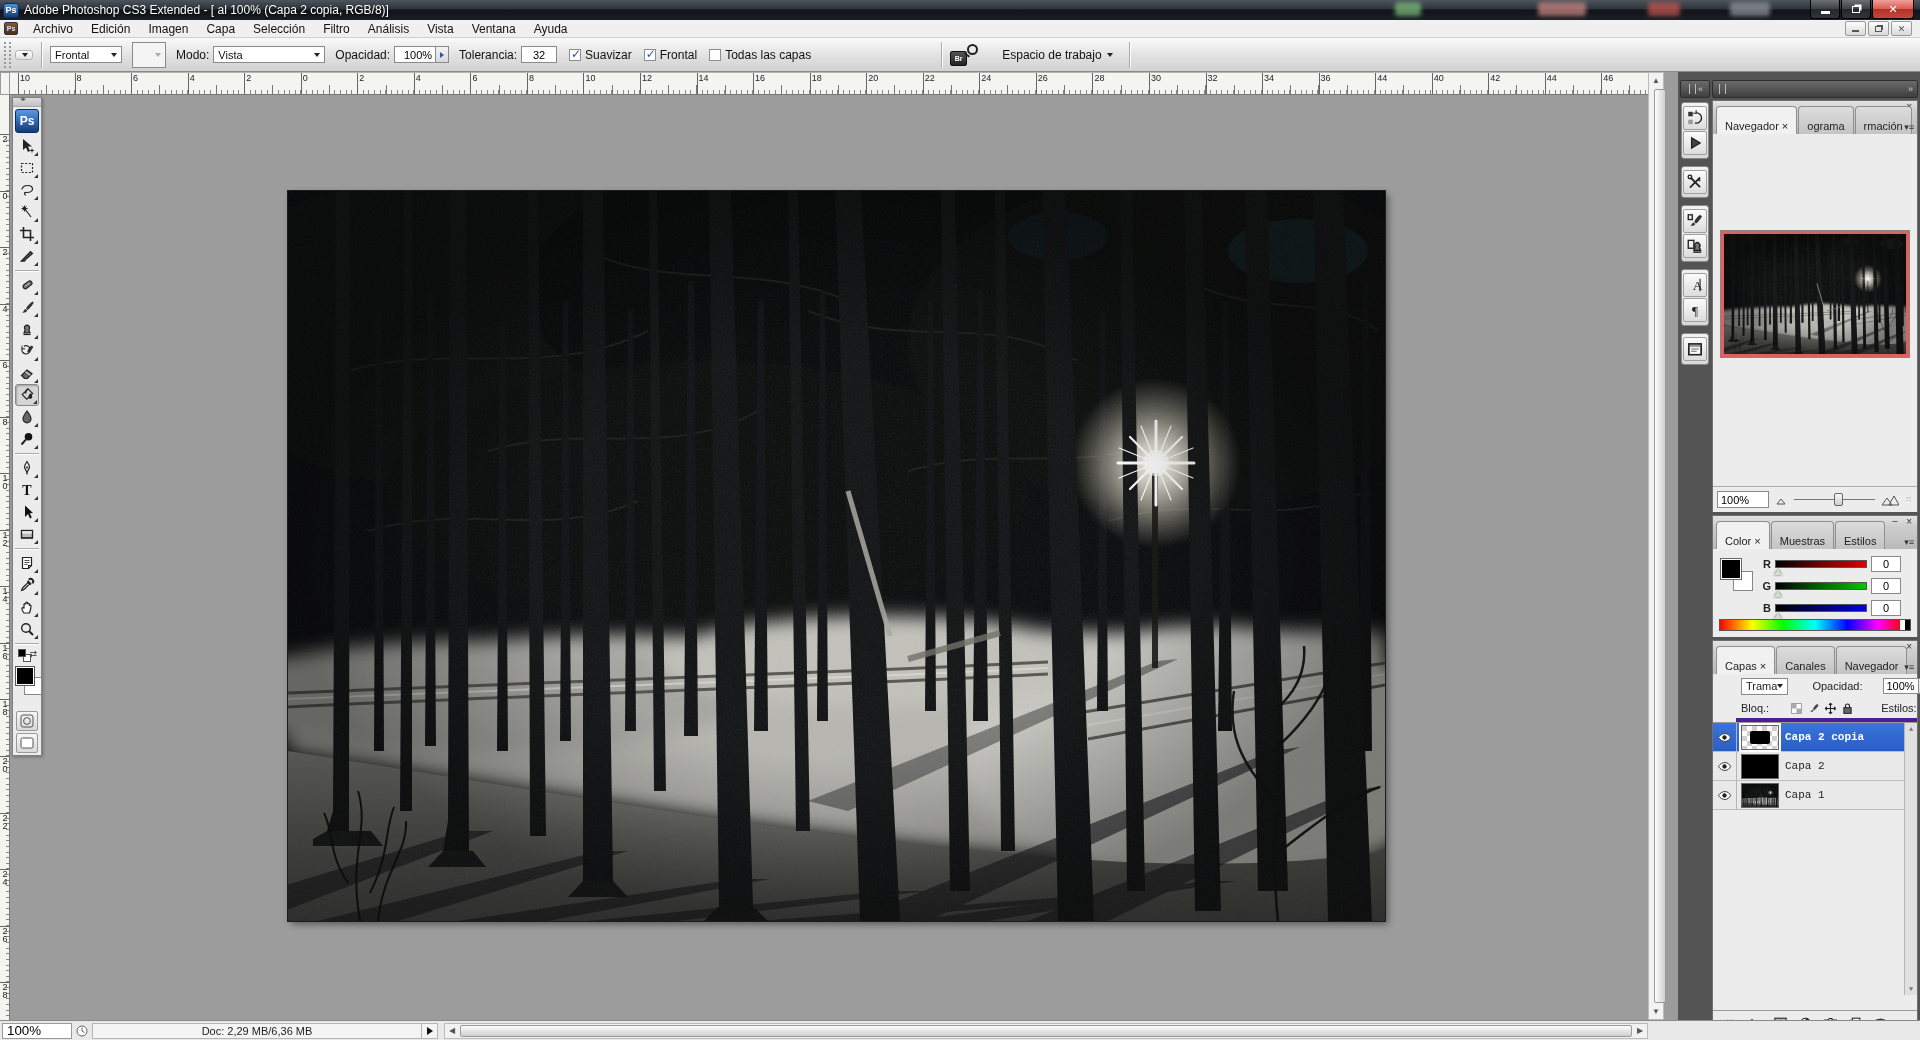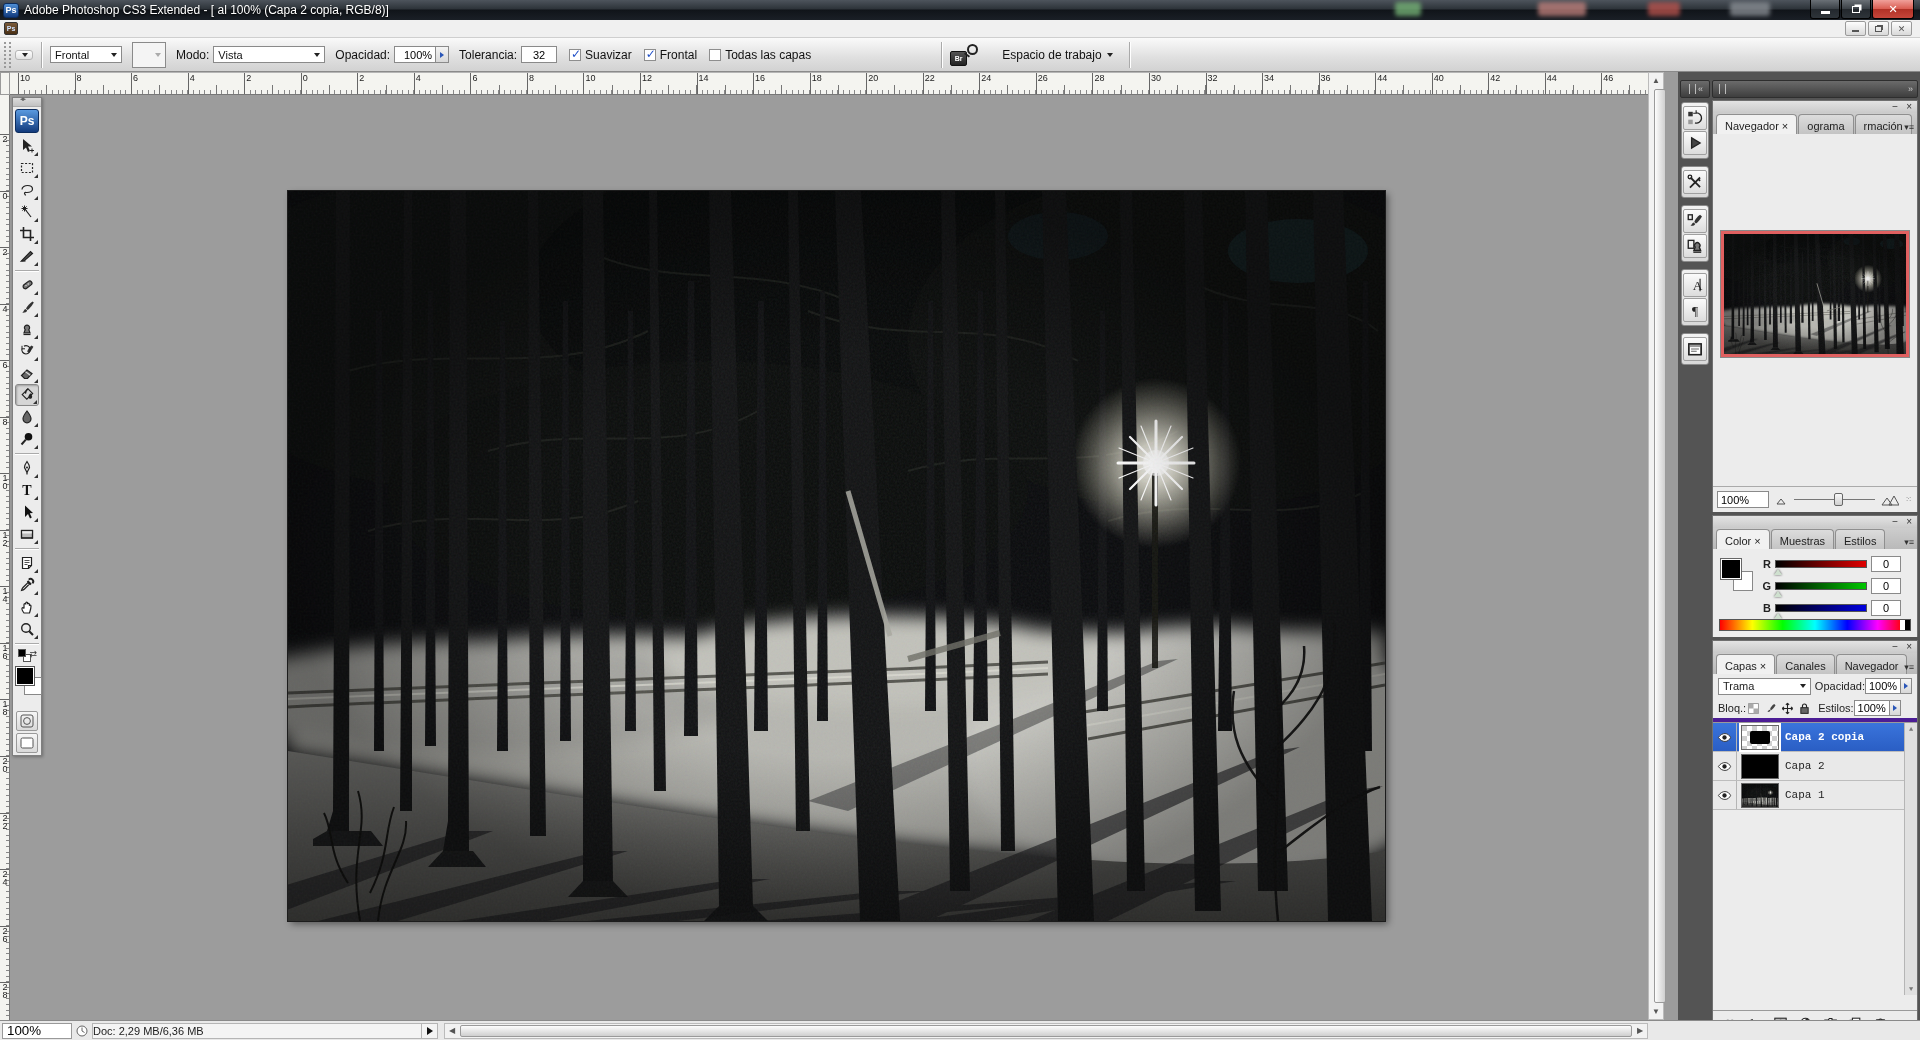--- a/index.html
+++ b/index.html
@@ -128,21 +128,21 @@
   .strip { position:absolute; left:2px; top:30px; width:30px; display:flex; flex-direction:column; align-items:center; }
   .strip-group { background:linear-gradient(#f2f2f2,#d8d8d8); border:1px solid #8a8a8a; border-radius:3px; margin-bottom:7px; padding:2px 0; width:28px; }
   .strip-btn { width:24px; height:24px; margin:1px auto; border:1px solid #9f9f9f; border-radius:2px;
     background:linear-gradient(#fbfbfb,#dcdcdc); display:flex; align-items:center; justify-content:center; }
 
   .panel { position:absolute; left:34px; width:206px; background:#ececec; border:1px solid #6f6f6f; }
   .panel-head { height:12px; background:linear-gradient(#e3e3e3,#cacaca); display:flex; justify-content:flex-end;
     align-items:center; gap:8px; padding:0 5px; color:#444; font-size:10px; line-height:8px; }
   .ph-glyph { font-size:10px; color:#333; }
   .tabs { height:21px; background:linear-gradient(#cdcdcd,#b9b9b9); display:flex; align-items:flex-end; padding-left:3px; position:relative; }
-  .tab { font-size:11px; color:#222; padding:5px 8px 2px; border:1px solid #8f8f8f; border-bottom:none;
+  .tab { font-size:11px; color:#222; padding:13px 8px 2px; border:1px solid #8f8f8f; border-bottom:none;
     border-radius:4px 4px 0 0; background:linear-gradient(#dcdcdc,#c4c4c4); margin-right:1px; white-space:nowrap; overflow:hidden; }
   .tab.active { background:#f1f1f1; position:relative; z-index:2; }
   .panel-menu { position:absolute; right:3px; bottom:2px; color:#333; font-size:9px; }
   .panel-body { background:#ececec; position:relative; }
 
   
   .nav-thumb { position:absolute; left:8px; top:97px; width:188px; height:126px; background:#111; border:3px solid #e06060; box-shadow:0 0 0 1px #888; }
   .nav-thumb svg { display:block; }
   .nav-footer { position:absolute; left:0; bottom:0; width:100%; height:26px; border-top:1px solid #aaa;
     display:flex; align-items:center; padding:0 4px; gap:6px; }
@@ -161,21 +161,21 @@
   .chan-bar { width:92px; height:8px; border:1px solid #555; position:relative; }
   .chan-bar::after { content:""; position:absolute; left:-2px; bottom:-8px; width:0; height:0;
     border-left:4px solid transparent; border-right:4px solid transparent; border-bottom:6px solid #cfe0cf; filter:drop-shadow(0 0 1px #555); }
   .chan-val { width:30px; height:16px; background:#fff; border:1px solid #8a8a8a; font-size:11px; text-align:center; }
   .spectrum { position:absolute; left:6px; bottom:6px; width:192px; height:12px; border:1px solid #555;
     background:linear-gradient(90deg,#f00,#ff0 17%,#0f0 33%,#0ff 50%,#00f 67%,#f0f 83%,#f00 96%); }
   .spectrum::after { content:""; position:absolute; right:0; top:0; width:10px; height:100%;
     background:linear-gradient(90deg,#fff 0 50%,#000 50%); }
 
   
-  .lp-row { display:flex; align-items:center; height:24px; padding:0 5px; gap:0; font-size:11px; color:#222; }
+  .lp-row { display:flex; align-items:center; height:24px; padding:0 5px; gap:20px; font-size:11px; color:#222;margin-left:23px; }
   .lp-select { width:96px; height:17px; background:#fff; border:1px solid #8a8a8a; display:flex; align-items:center; justify-content:space-between; padding:0 4px; font-size:11px; }
   .mini-field { width:36px; height:16px; background:#fff; border:1px solid #8a8a8a; font-size:11px; text-align:center; }
   .mini-arrow { width:11px; height:16px; border:1px solid #8a8a8a; border-left:none; background:linear-gradient(#f4f4f4,#d8d8d8); display:flex; align-items:center; justify-content:center; }
   .mini-arrow span { width:0; height:0; border-top:3px solid transparent; border-bottom:3px solid transparent; border-left:4px solid #2a56b8; }
   .lock-ic { width:15px; height:15px; display:flex; align-items:center; justify-content:center; }
   .layer-list { border-top:1px solid #9a9a9a; position:relative;font-family:Liberation Mono, monospace; }
   .layer-row { display:flex; align-items:center; height:29px; border-bottom:1px solid #bdbdbd; background:#e9e9e9; position:relative; padding-right:14px; }
   .layer-row.selected { background:linear-gradient(#3a74dc,#2a5ec4); }
   .layer-row.selected .layer-name { color:#fff; font-weight:bold; }
   .eye-cell { width:24px; height:100%; border-right:1px solid #b5b5b5; display:flex; align-items:center; justify-content:center; }
@@ -188,21 +188,21 @@
     display:flex; flex-direction:column; justify-content:space-between; align-items:center; color:#777; font-size:7px; padding:2px 0; }
   .lp-bottom { position:absolute; left:0; bottom:0; width:100%; height:25px; border-top:1px solid #9a9a9a;
     display:flex; align-items:center; gap:7px; padding:0 8px; }
   .lpb-icon { width:18px; height:16px; display:flex; align-items:center; justify-content:center; }
 
   
   .statusbar { position:absolute; left:0; top:1020px; width:1920px; height:20px; background:#e9e9e9; border-top:1px solid #8a8a8a;
     display:flex; align-items:center; font-size:11px; color:#222; }
   .sb-zoom { width:70px; height:16px; background:#fff; border:1px solid #999; margin-left:2px; padding:1px 4px; }
   .sb-watch { width:20px; display:flex; justify-content:center; }
-  .sb-doc { width:330px; height:16px; background:#f4f4f4; border:1px solid #b5b5b5; line-height:14px; }
+  .sb-doc { width:330px; height:16px; background:#f4f4f4; border:1px solid #b5b5b5; text-align:center; line-height:14px; }
   .sb-play { width:16px; height:16px; display:flex; align-items:center; justify-content:center; border:1px solid #b5b5b5; border-left:none; background:#f4f4f4; }
   .sb-play span { width:0; height:0; border-top:4px solid transparent; border-bottom:4px solid transparent; border-left:6px solid #111; }
   .hscroll { flex:1; height:16px; margin:0 272px 0 6px; background:#f2f2f2; border:1px solid #bbb; display:flex; align-items:center; }
   .hs-arrow { width:14px; color:#555; font-size:8px; text-align:center; }
   .hs-thumb { flex:1; height:12px; margin:0 1px; background:linear-gradient(#fdfdfd,#cfcfcf); border:1px solid #9a9a9a; border-radius:2px; }
 
   svg text { font-family:"Liberation Serif","DejaVu Serif",serif; }
 </style>
 </head>
 <body>
@@ -371,20 +371,32 @@
       <div class="wbtn close">
           <span class="wglyph-close">✕</span>
         </div>
     </div>
   </div>
 
   <div class="menubar">
     <div class="doc-icon">
         <span>Ps</span>
       </div>
+    <div class="menus" id="menus">
+        <div class="menu-item">Archivo</div>
+        <div class="menu-item">Edición</div>
+        <div class="menu-item">Imagen</div>
+        <div class="menu-item">Capa</div>
+        <div class="menu-item">Selección</div>
+        <div class="menu-item">Filtro</div>
+        <div class="menu-item">Análisis</div>
+        <div class="menu-item">Vista</div>
+        <div class="menu-item">Ventana</div>
+        <div class="menu-item">Ayuda</div>
+      </div>
     <div class="doc-controls">
       <div class="dbtn">
           <span class="dglyph-min"></span>
         </div>
       <div class="dbtn">
           <span class="dglyph-restore"></span>
         </div>
       <div class="dbtn">✕</div>
     </div>
   </div>

